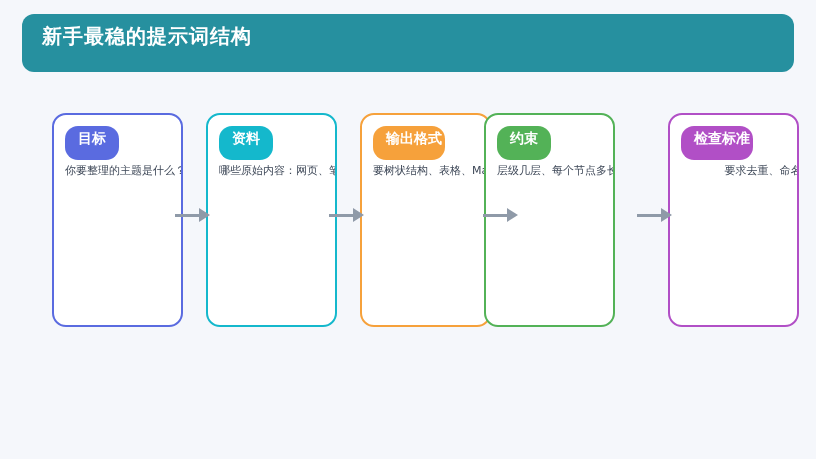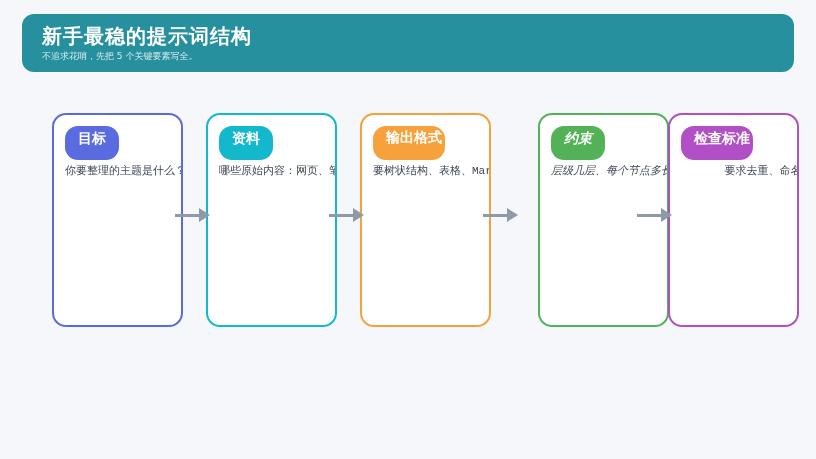--- a/index.html
+++ b/index.html
@@ -44,22 +44,22 @@
     width: 131px;
     height: 214px;
     background: #ffffff;
     border: 2.5px solid var(--accent, #888);
     border-radius: 14px;
     box-sizing: border-box;
     overflow: hidden;
   }
   .card-1 { left: 52px; }
   .card-2 { left: 206px; }
-  .card-3 { left: 360px; font-family: Liberation Mono, monospace; }
-  .card-4 { left: 538px; font-style: italic; }
+  .card-3 { left: 360px; }
+  .card-4 { left: 484px; }
   .card-5 { left: 668px; text-align: center; }
   .badge {
     position: absolute;
     left: 11px;
     top: 11px;
     height: 34px;
     line-height: 25px;
     padding: 0 13px;
     max-width: 46px;
     overflow: hidden;
@@ -110,21 +110,20 @@
     border-left: 11px solid var(--arrow, #8f9aa8);
     border-top: 7px solid transparent;
     border-bottom: 7px solid transparent;
   }
 </style>
 </head>
 <body style="background: rgb(245, 247, 251);">
 
 <div class="header" style="background: rgb(38, 144, 159);">
   <p class="title">新手最稳的提示词结构</p>
-  <p class="subtitle">不追求花哨，先把 5 个关键要素写全。</p>
 </div>
 
 <div class="card card-1" style="--accent: #5a6be0;">
   <span class="badge">目标</span>
   <div class="card-body" style="color: rgb(61, 71, 87);">
     <div class="line">你要整理的主题是什么？想解</div>
     <div class="line"></div>
   </div>
 </div>
 

